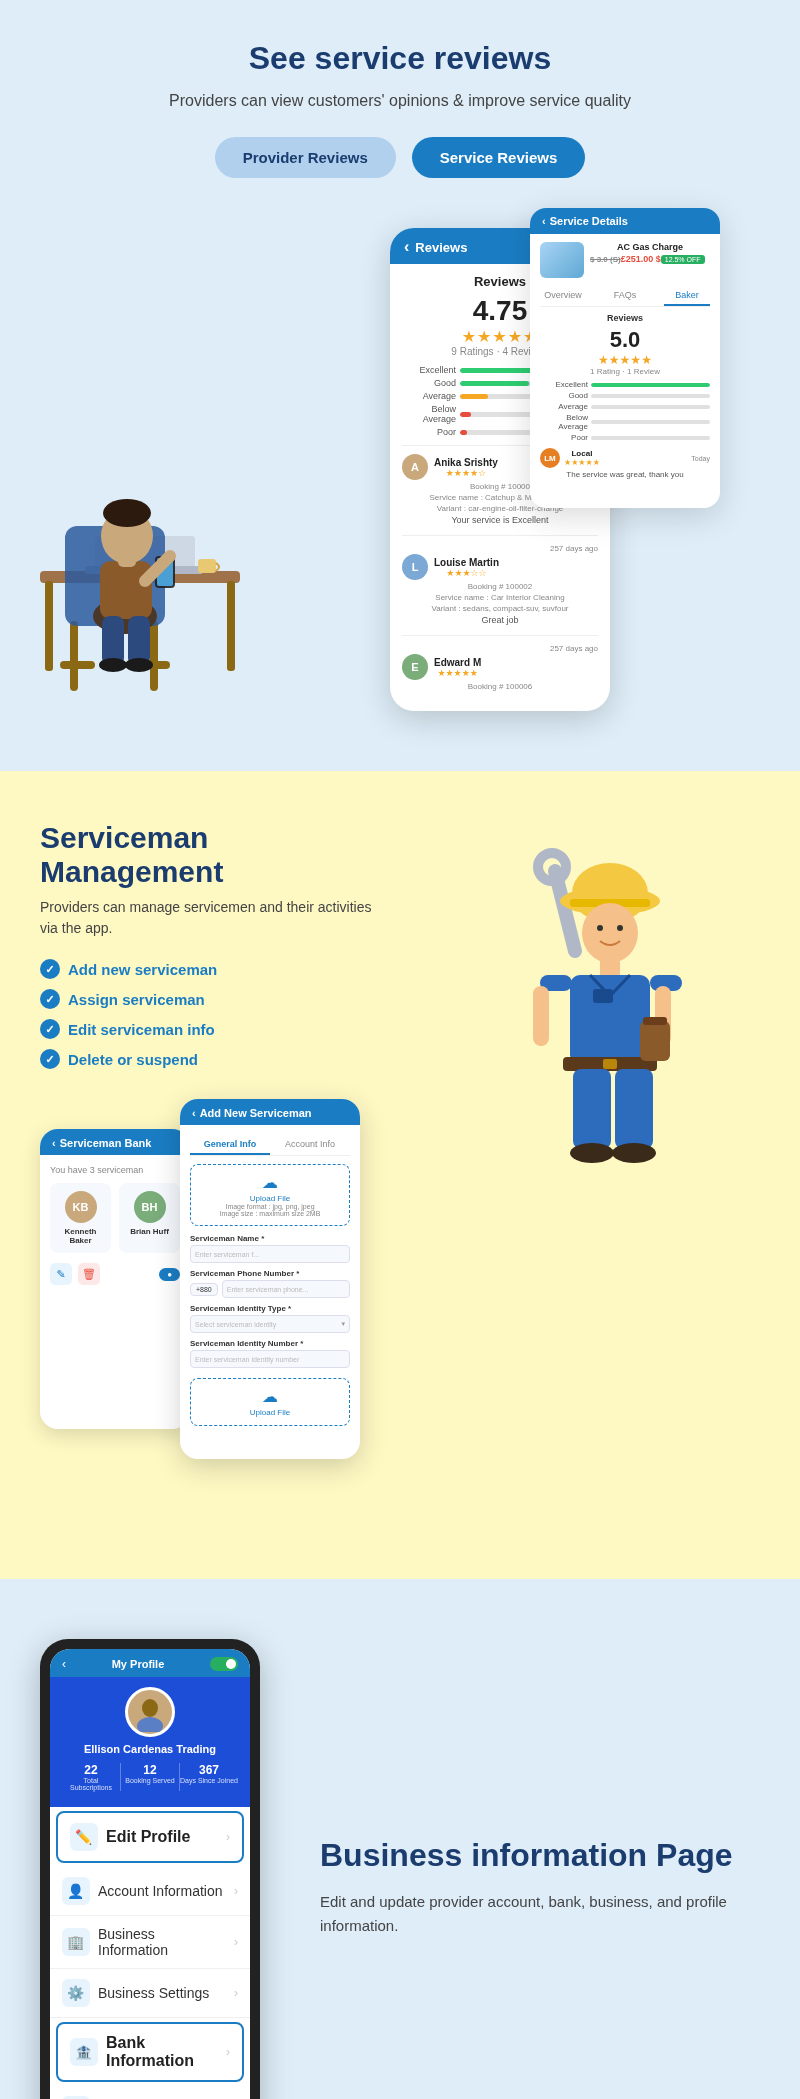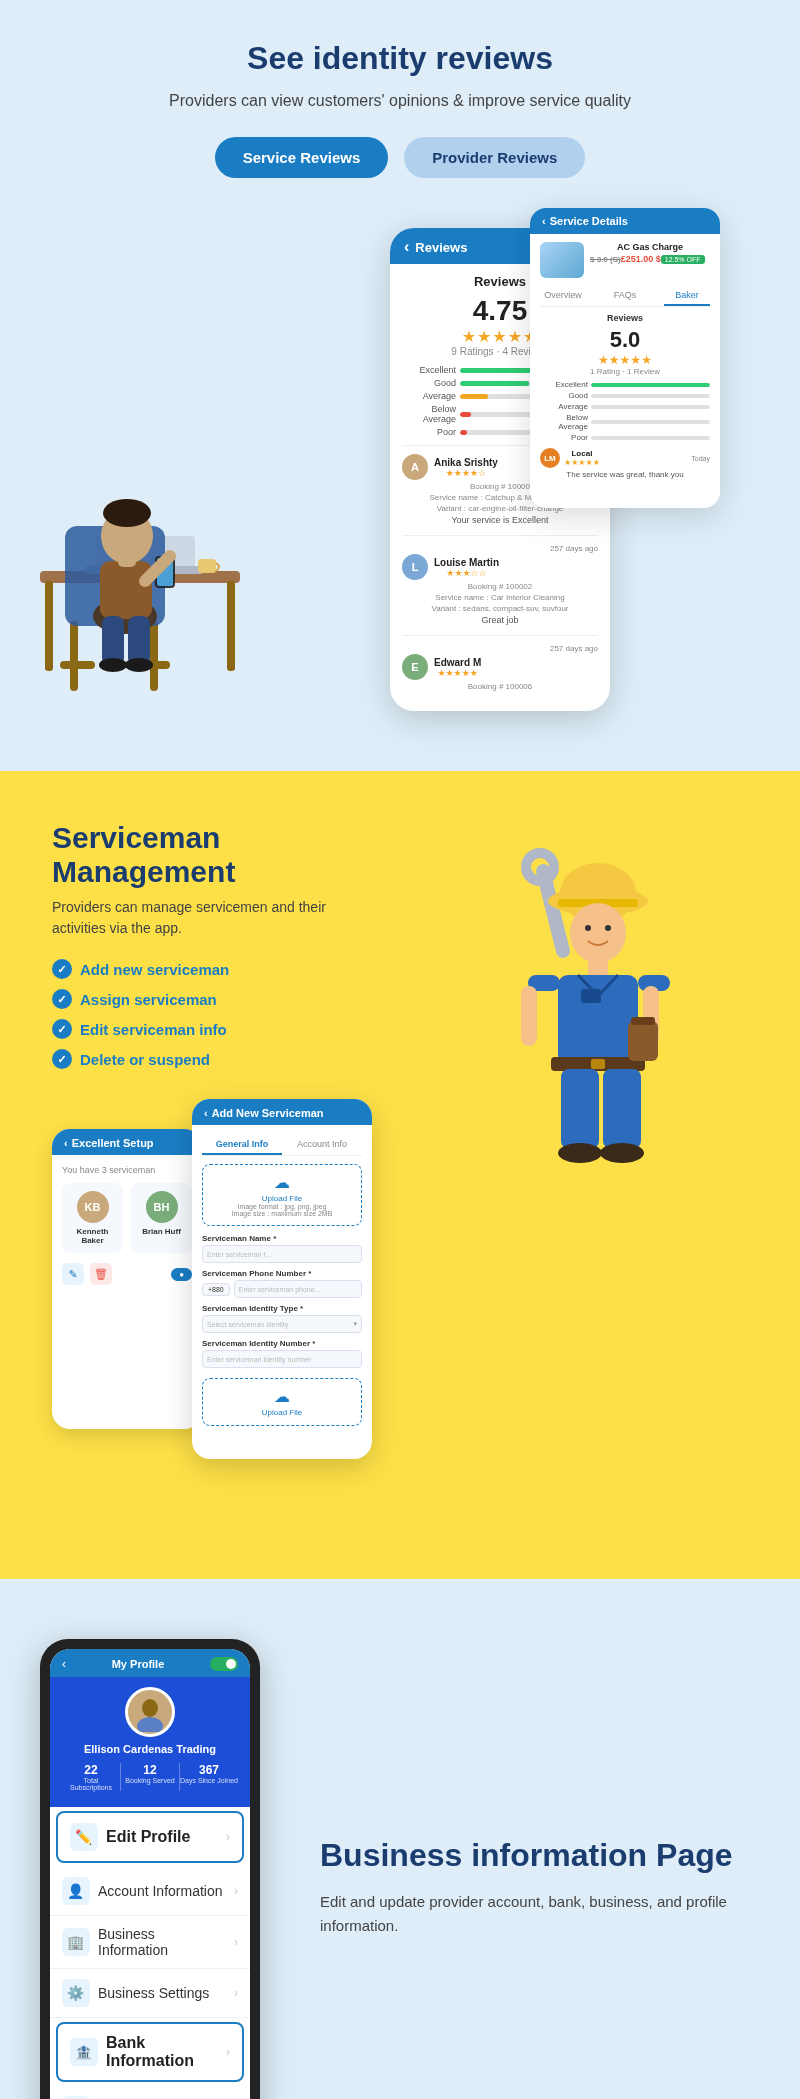--- a/index.html
+++ b/index.html
@@ -184,22 +184,22 @@
       left: 20px;
       bottom: 0;
       width: 200px;
       height: 350px;
       display: flex;
       align-items: flex-end;
     }
 
     
     .section-serviceman {
-      background: #fde047;
-      padding: 50px 52px 60px;
+      background: #fef9c3;
+      padding: 50px 40px 60px;
     }
     .sm-content { display: flex; gap: 20px; align-items: flex-start; }
     .sm-left { flex: 1; }
     .sm-right { width: 350px; flex-shrink: 0; display: flex; justify-content: center; }
     .sm-left h2 { font-size: 30px; font-weight: 800; color: #1a3c6e; margin-bottom: 8px; }
     .sm-left p { font-size: 14px; color: #444; margin-bottom: 20px; line-height: 1.5; }
     .feature-list { list-style: none; margin-bottom: 30px; }
     .feature-list li {
       font-size: 15px; color: #1a7dc4; font-weight: 600;
       margin-bottom: 10px; display: flex; align-items: center; gap: 8px;
@@ -390,26 +390,26 @@
     .biz-menu-arrow { color: #ccc; font-size: 12px; }
 
     .biz-right { flex: 1; }
     .biz-right h2 { font-size: 32px; font-weight: 800; color: #1a3c6e; margin-bottom: 16px; line-height: 1.2; }
     .biz-right p { font-size: 15px; color: #444; line-height: 1.6; }
   </style>
 </head>
 <body>
 
 <section class="section-reviews">
-  <h1>See identity reviews</h1>
+  <h1>See service reviews</h1>
   <p>Providers can view customers' opinions &amp; improve service quality</p>
 
   <div class="tab-buttons">
+    <button class="tab-btn inactive">Provider Reviews</button>
     <button class="tab-btn active">Service Reviews</button>
-    <button class="tab-btn inactive">Provider Reviews</button>
   </div>
 
   <div class="reviews-mockup-area">
 
     <div class="illustration-person">
       <svg width="200" height="340" viewBox="0 0 200 340">
 
         <rect x="30" y="250" width="8" height="70" rx="4" fill="#8B6914"></rect>
         <rect x="110" y="250" width="8" height="70" rx="4" fill="#8B6914"></rect>
         <rect x="20" y="290" width="35" height="8" rx="4" fill="#8B6914"></rect>
@@ -641,21 +641,21 @@
           <span class="check-icon">✓</span>
           <span>Delete or suspend</span>
         </li>
       </ul>
 
       <div class="sm-phones-wrapper">
 
         <div class="sm-phone-back">
           <div class="sm-ph-header">
             <span>‹</span>
-            <span>Excellent Setup</span>
+            <span>Serviceman Bank</span>
           </div>
           <div class="sm-ph-body">
             <div class="sm-ph-subtitle">You have 3 serviceman</div>
             <div class="sm-person-row">
               <div class="sm-person-card">
                 <div class="sm-person-avatar" style="background:#c9a87c;display:flex;align-items:center;justify-content:center;font-size:11px;color:#fff;font-weight:700;">KB</div>
                 <div class="sm-person-name">Kenneth Baker</div>
               </div>
               <div class="sm-person-card">
                 <div class="sm-person-avatar" style="background:#7aad7a;display:flex;align-items:center;justify-content:center;font-size:11px;color:#fff;font-weight:700;">BH</div>

